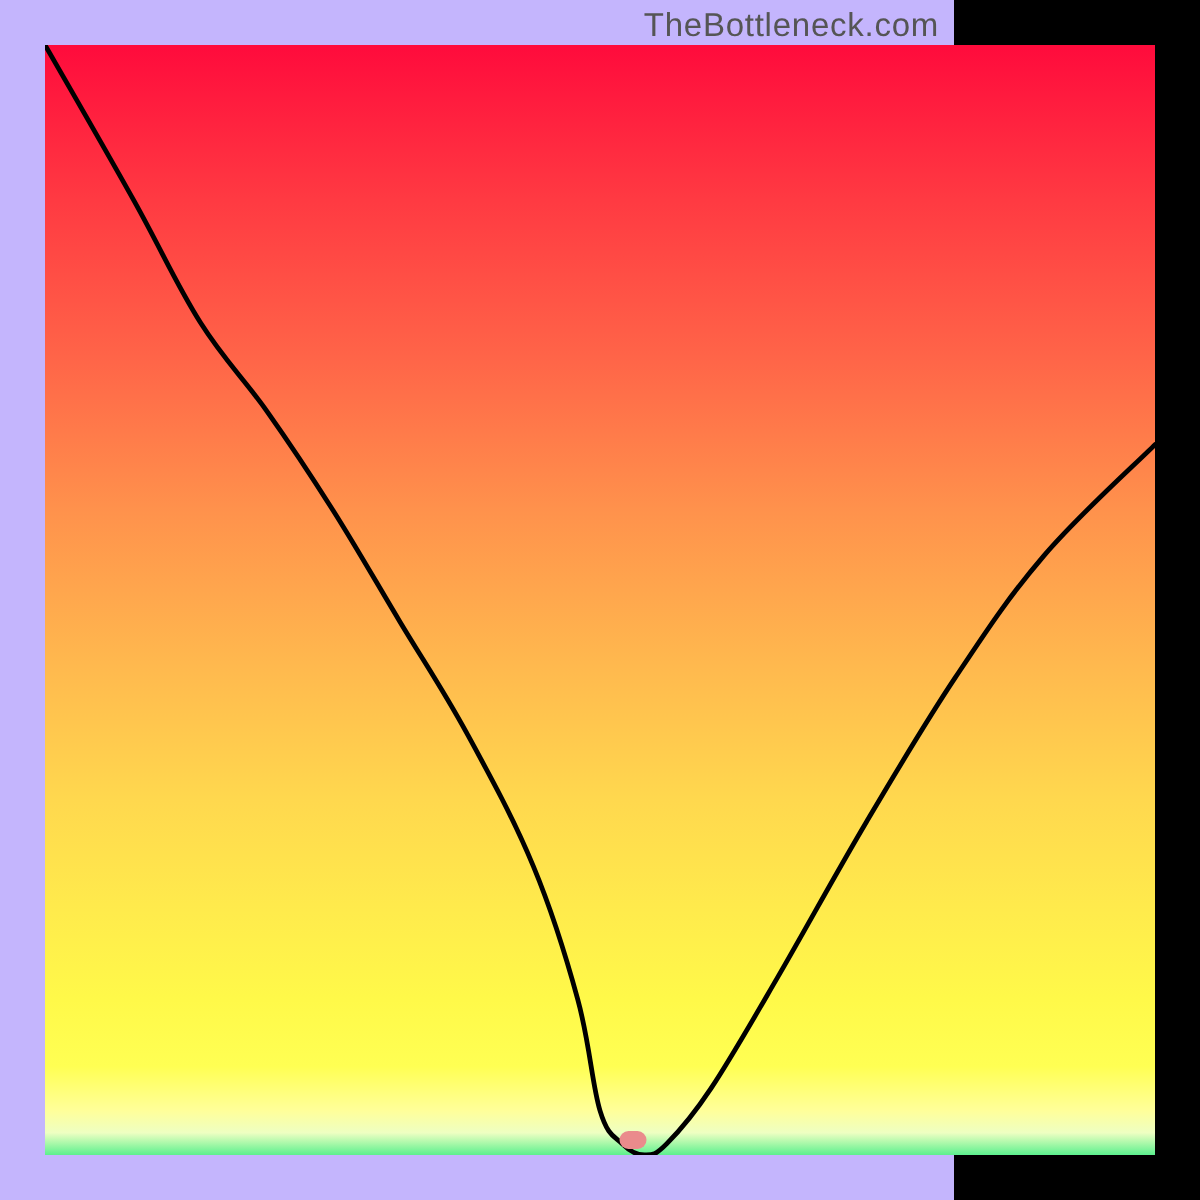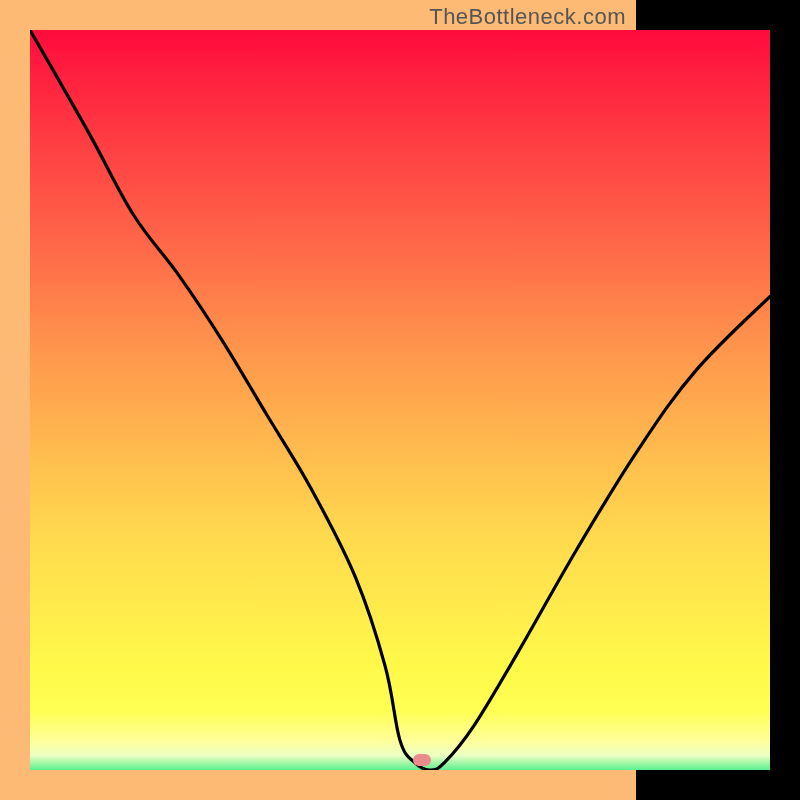--- a/index.html
+++ b/index.html
@@ -8,21 +8,21 @@
     width: 800px;
     height: 800px;
     background: #000;
     overflow: hidden;
     font-family: Arial, Helvetica, sans-serif;
   }
   .frame {
     position: relative;
     width: 636px;
     height: 800px;
-    background: #fdba74;
+    background: #c4b5fd;
   }
   .watermark {
     position: absolute;
     top: 4px;
     right: 10px;
     color: #555;
     font-size: 22px;
     font-weight: 500;
     letter-spacing: 0.5px;
     z-index: 5;

